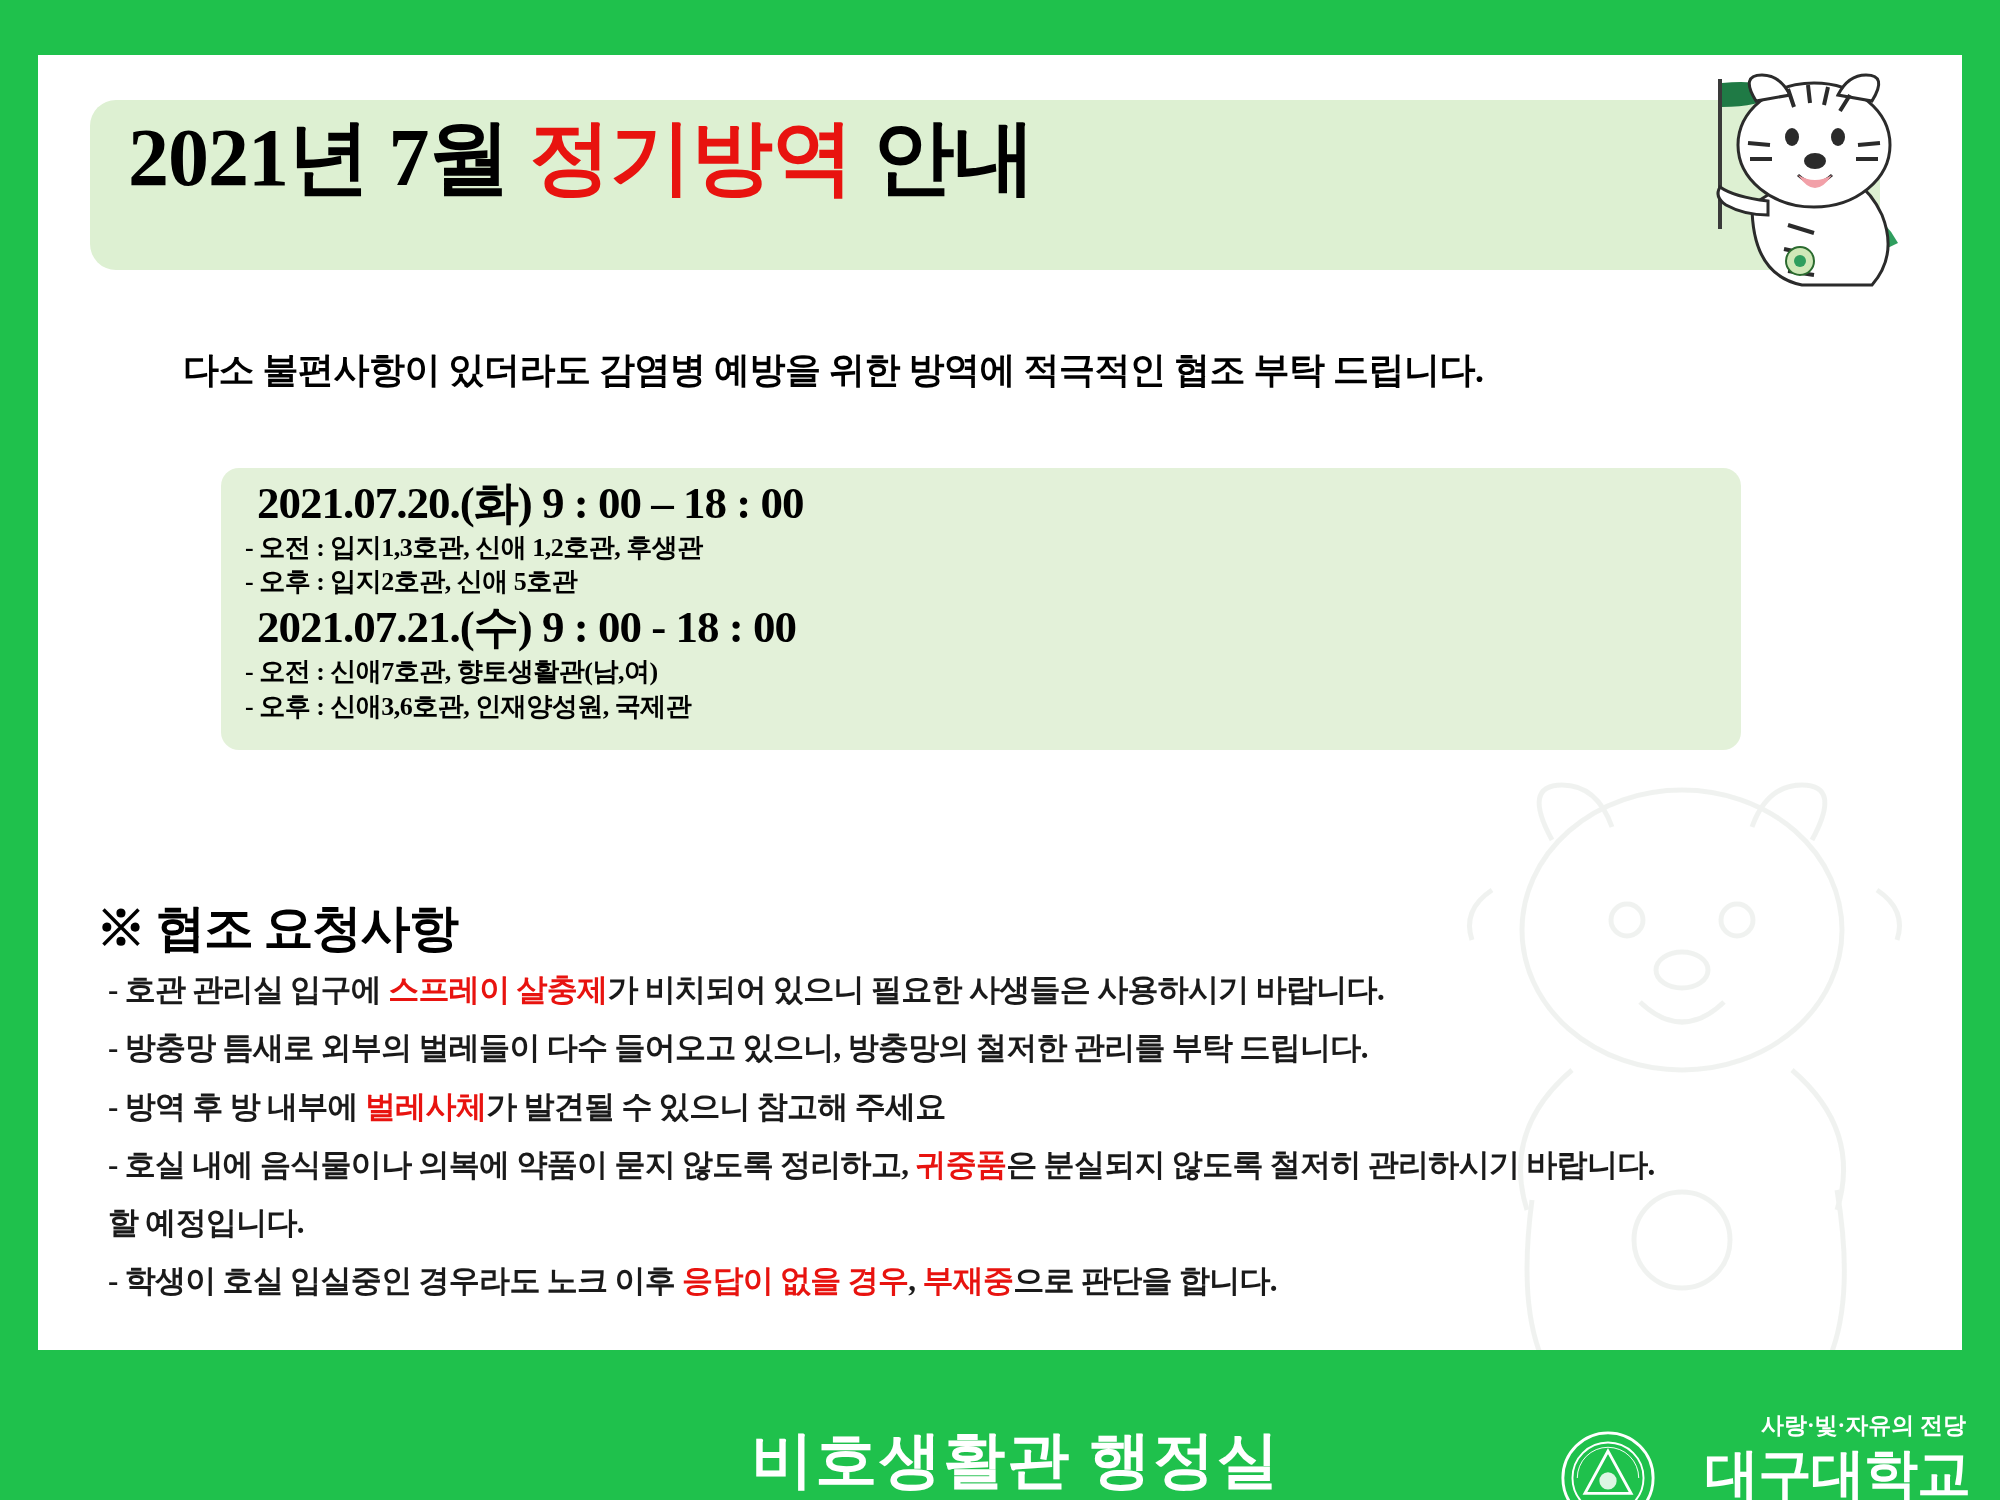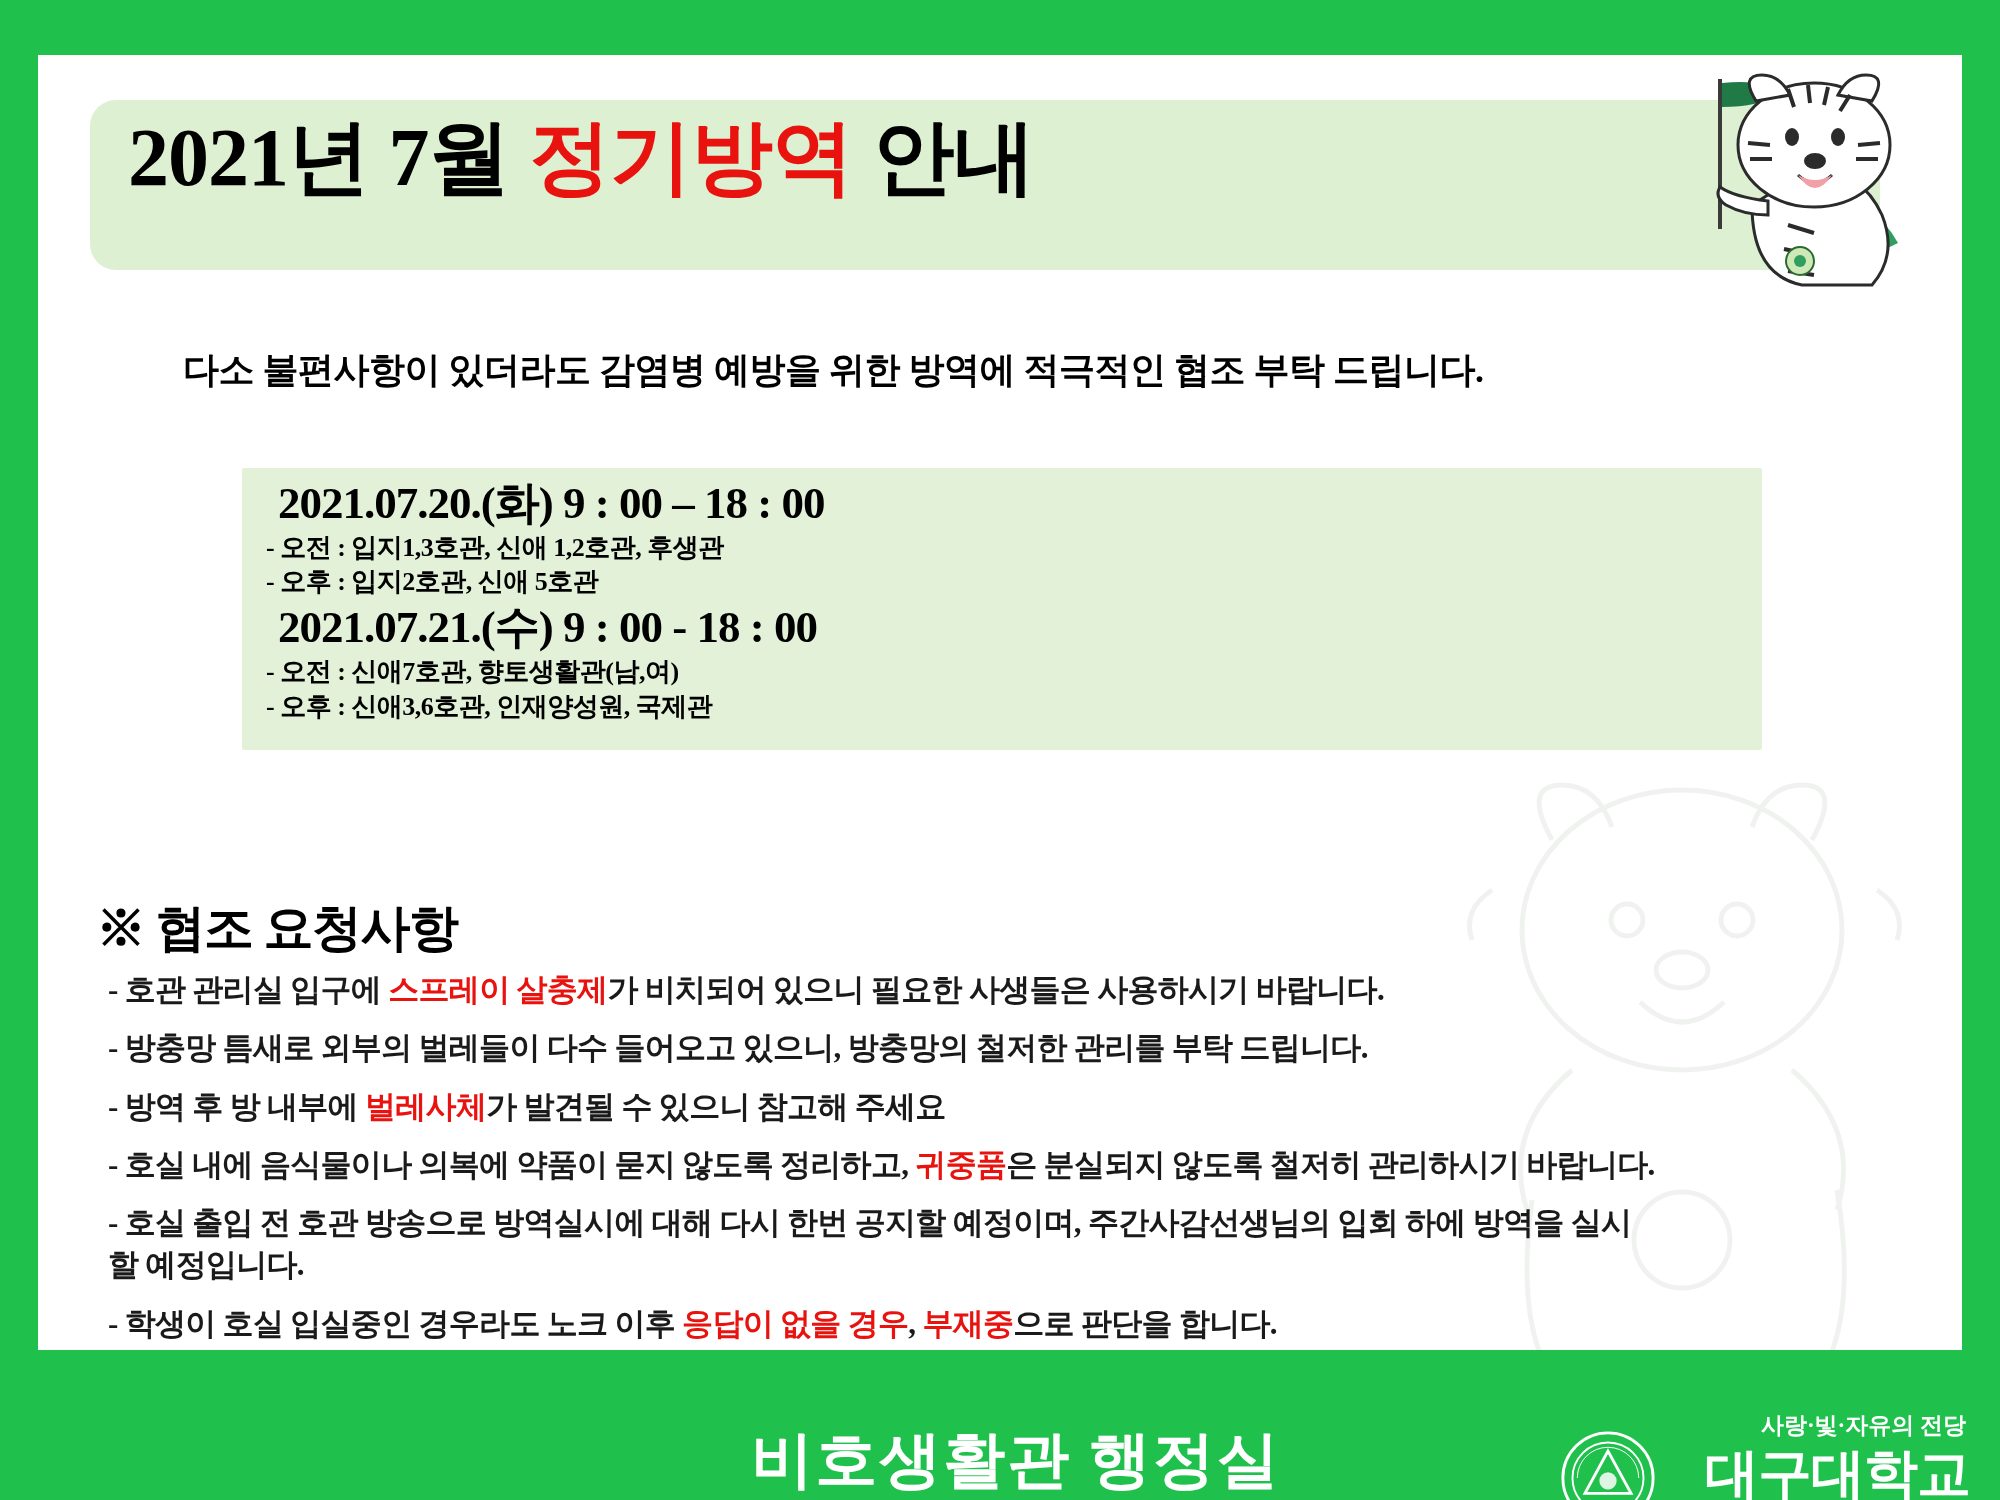--- a/index.html
+++ b/index.html
@@ -80,26 +80,26 @@
     width: 1700px;
     font-size: 36px;
     font-weight: bold;
     line-height: 1.42;
     color: #000;
     letter-spacing: -0.5px;
   }
   
   .schedule {
     position: absolute;
-    left: 204px;
+    left: 183px;
     top: 413px;
     width: 1520px;
     height: 282px;
     background: #e3f1d9;
-    border-radius: 2px;
+    border-radius: 18px;
   }
   .sched-head {
     font-size: 45px;
     font-weight: bold;
     color: #000;
     padding-left: 36px;
     letter-spacing: -1px;
     line-height: 1.22;
   }
   .sched-item {
@@ -263,21 +263,20 @@
       <div class="sched-item">-  오전 : 신애7호관, 향토생활관(남,여)</div>
       <div class="sched-item">-  오후 : 신애3,6호관, 인재양성원, 국제관</div>
     </div>
 
     <div class="notes-title">※ 협조 요청사항</div>
     <div class="notes">
       <div class="note"><span>- 호관 관리실 입구에 </span><span class="hl">스프레이 살충제</span><span>가 비치되어 있으니 필요한 사생들은 사용하시기 바랍니다.</span><span class="hl"></span><span></span></div>
       <div class="note"><span>- 방충망 틈새로 외부의 벌레들이 다수 들어오고 있으니, 방충망의 철저한 관리를 부탁 드립니다.</span><span class="hl"></span><span></span><span class="hl"></span><span></span></div>
       <div class="note"><span>- 방역 후 방 내부에 </span><span class="hl">벌레사체</span><span>가 발견될 수 있으니 참고해 주세요</span><span class="hl"></span><span></span></div>
       <div class="note"><span>- 호실 내에 음식물이나 의복에 약품이 묻지 않도록 정리하고, </span><span class="hl">귀중품</span><span>은 분실되지 않도록 철저히 관리하시기 바랍니다.</span><span class="hl"></span><span></span></div>
-      <div class="note" style="margin-bottom:2px"><span>- 호실 출입 전 호관 방송으로 방역실시에 대해 다시 한번 공지할 예정이며, 주간사감선생님의 입회 하에 방역을 실시</span></div>
       <div class="note"><span>  할 예정입니다.</span></div>
       <div class="note"><span>- 학생이 호실 입실중인 경우라도 노크 이후 </span><span class="hl">응답이 없을 경우</span><span>, </span><span class="hl">부재중</span><span>으로 판단을 합니다.</span></div>
 
     </div>
   </div>
 
   <div class="footer">
     <div class="footer-title">비호생활관 행정실</div>
     <div class="uni-block">
       <svg class="uni-seal" viewBox="0 0 100 100">

